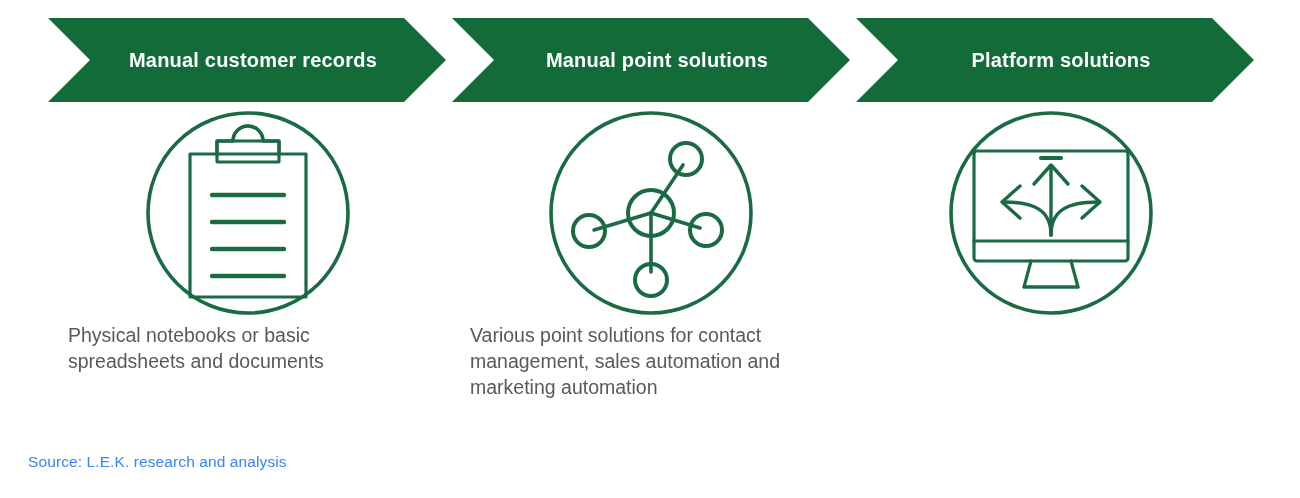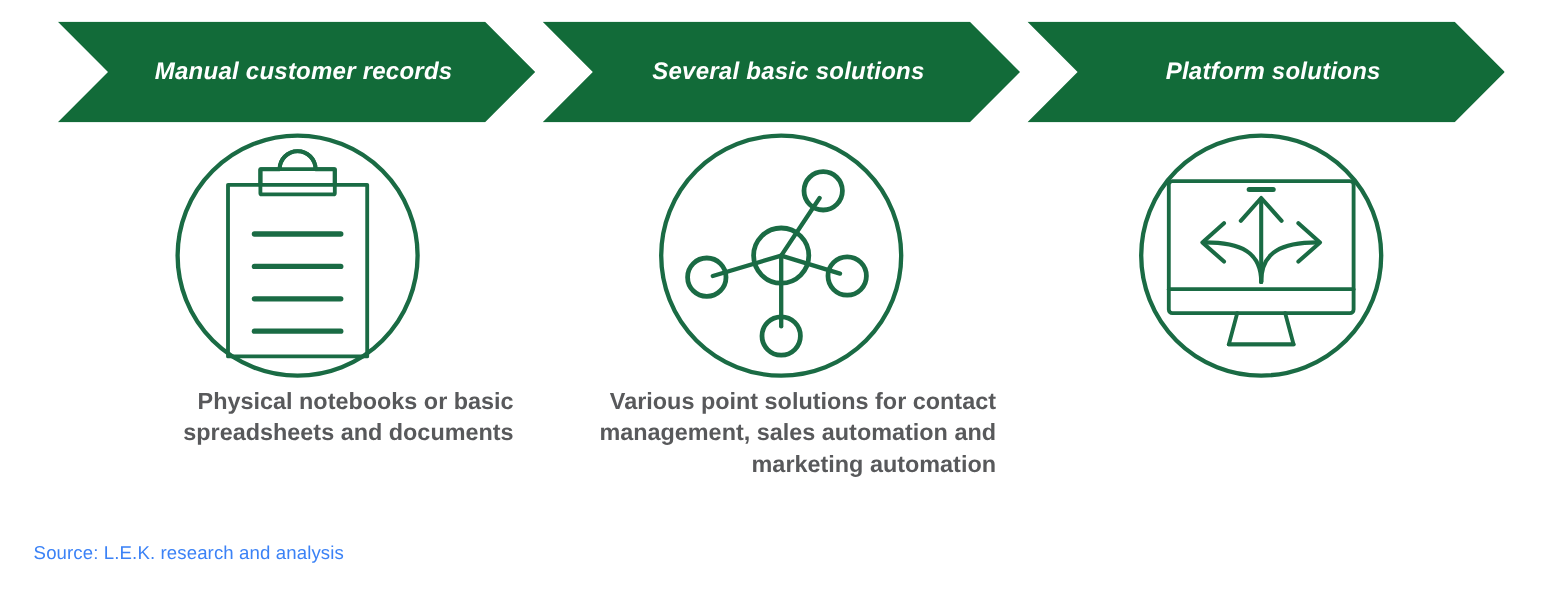--- a/index.html
+++ b/index.html
@@ -22,21 +22,20 @@
     background: #ffffff;
   }
 
   
   .chevron-band {
     position: absolute;
     left: 0;
     top: 18px;
     width: 1092px;
     height: 84px;
-    font-style: italic;
   }
   .chevron {
     position: absolute;
     top: 0;
     height: 84px;
     background: #126B39;
     display: flex;
     align-items: center;
     justify-content: center;
     -webkit-clip-path: polygon(0 0, calc(100% - 42px) 0, 100% 50%, calc(100% - 42px) 100%, 0 100%, 42px 50%);
@@ -67,25 +66,25 @@
   .icon-1 { left: 145px; }
   .icon-2 { left: 548px; }
   .icon-3 { left: 948px; }
   .icon-wrap svg { display: block; width: 206px; height: 206px; }
 
   
   .caption {
     position: absolute;
     top: 322px;
     width: 360px;
-    text-align: right;
+    text-align: left;
     color: #58595B;
     font-size: 19.5px;
     line-height: 26px;
-    font-weight: bold;
+    font-weight: normal;
   }
   .caption-1 { left: 68px; }
   .caption-2 { left: 470px; }
   .caption-3 { left: 871px; }
 
   
   .source {
     position: absolute;
     left: 28px;
     top: 452px;
@@ -100,21 +99,21 @@
 
 <div class="canvas">
 
   <div class="chevron-band">
 
     <div class="chevron chevron-1">
       <span class="chevron-label">Manual customer records</span>
     </div>
 
     <div class="chevron chevron-2">
-      <span class="chevron-label">Several basic solutions</span>
+      <span class="chevron-label">Manual point solutions</span>
     </div>
 
     <div class="chevron chevron-3">
       <span class="chevron-label">Platform solutions</span>
     </div>
   </div>
 
   <div class="icon-wrap icon-1">
     <svg viewBox="0 0 206 206" fill="none" stroke="#1A6B44" stroke-width="3.4" stroke-linecap="round" stroke-linejoin="round">
       <circle cx="103" cy="103" r="100" stroke-width="3.6"></circle>

